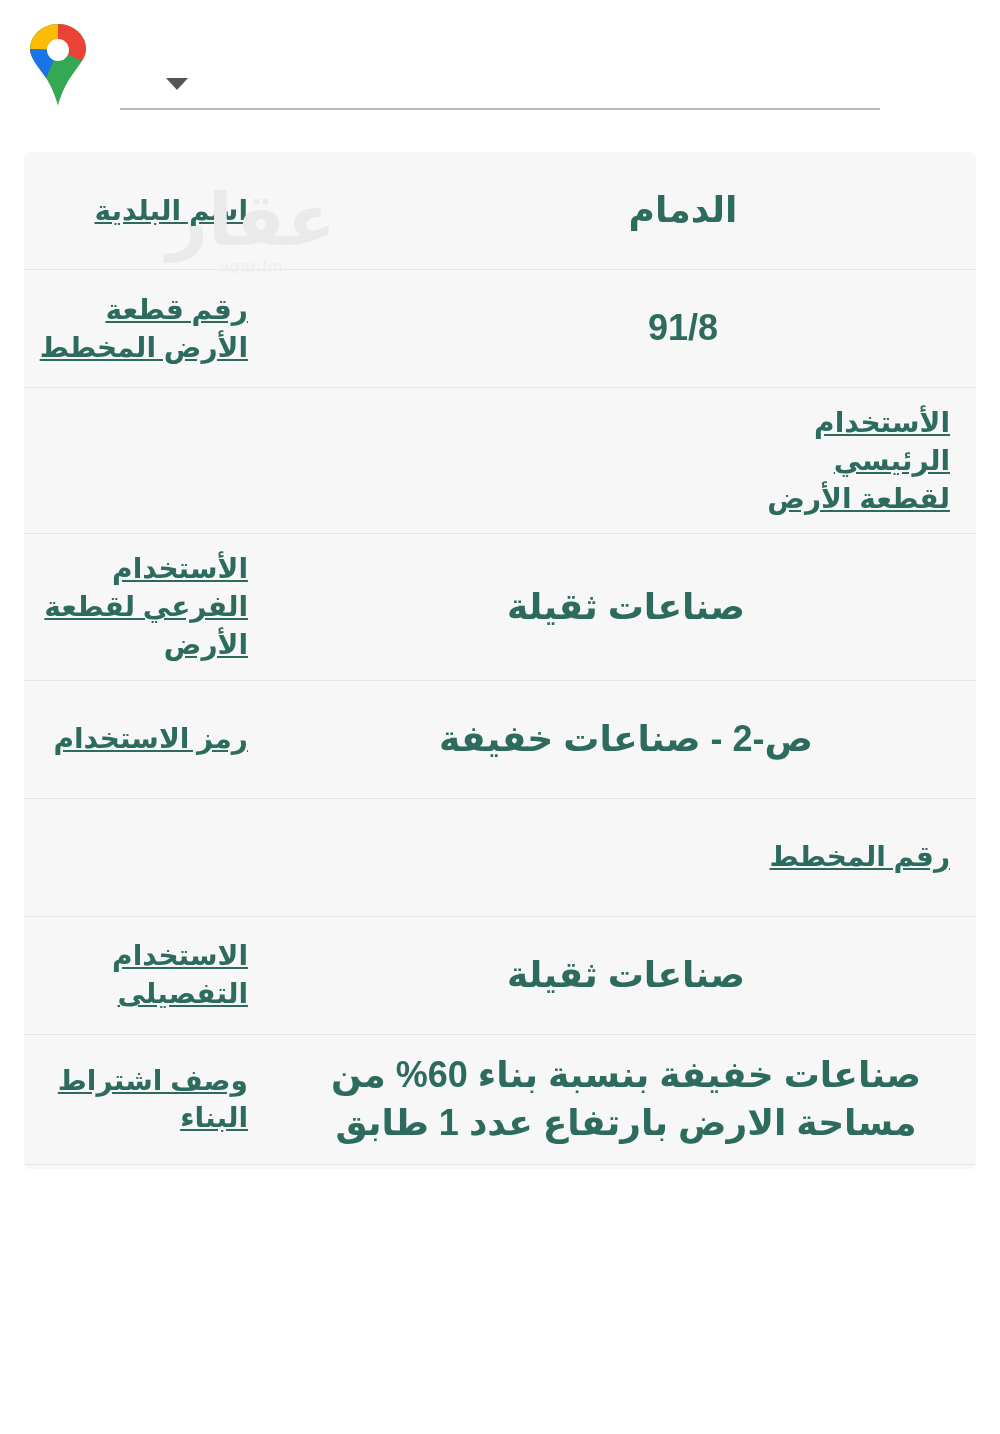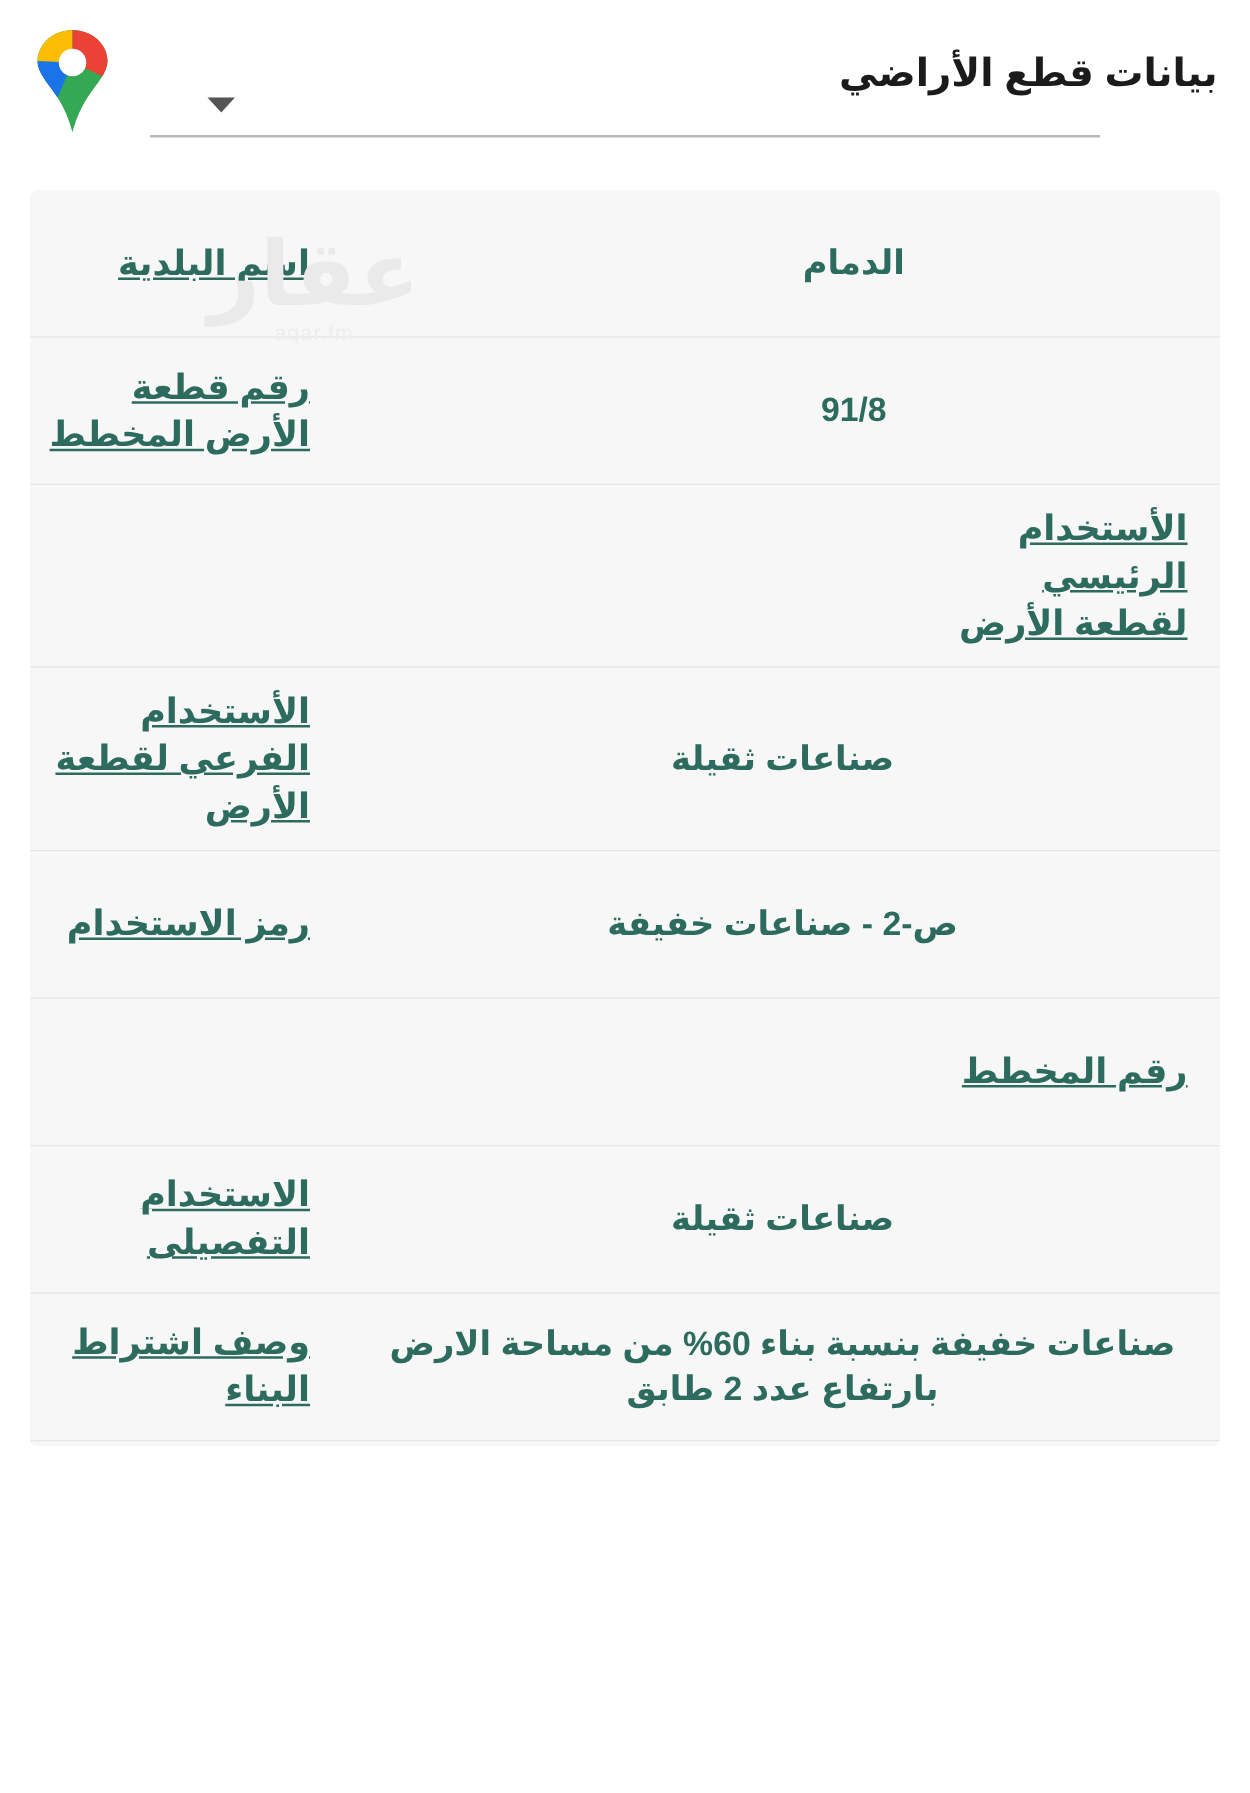--- a/index.html
+++ b/index.html
@@ -118,41 +118,40 @@
     color: #2c6b5e;
     line-height: 1.35;
     text-decoration: underline;
   }
   .row-value {
     flex: 1;
     padding-right: 24px;
     padding-left: 26px;
     box-sizing: border-box;
     text-align: center;
-    font-size: 27px;
+    font-size: 36px;
     font-weight: bold;
     color: #2c6b5e;
     line-height: 1.35;
   }
   .row-value.narrow { padding-left: 140px; }
 </style>
 </head>
 <body>
 
 <div id="app">
 
   <div class="header">
     <svg class="maps-pin" viewBox="0 0 64 82">
       <path d="M32 82c0 0 -3 -14 -12 -28C12 42 4 34 4 25 4 11 17 0 32 0s28 11 28 25c0 9 -8 17 -16 29 -9 14 -12 28 -12 28z" fill="#34a853"></path>
       <path d="M4 25C4 11 17 0 32 0v26z" fill="#fbbc04"></path>
       <path d="M32 0c15 0 28 11 28 25 0 4 -2 8 -4 12L32 26z" fill="#ea4335"></path>
       <path d="M20 54C12 42 4 34 4 25l28 1z" fill="#1a73e8"></path>
       <circle cx="32" cy="26" r="11" fill="#ffffff"></circle>
     </svg>
-    <div class="header-title">بيانات قطع الأراضي</div>
     <div class="header-dropdown"></div>
     <div class="caret"></div>
   </div>
 
   <div class="card">
 
     <div class="watermark">
       <span>عقار</span>
       <span class="sub">aqar.fm</span>
     </div>
@@ -184,18 +183,18 @@
     <div class="row">
       <div class="row-label">رقم المخطط</div>
     </div>
 
     <div class="row">
       <div class="row-value">صناعات ثقيلة</div>
       <div class="row-label">الاستخدام التفصيلى</div>
     </div>
 
     <div class="row">
-      <div class="row-value">صناعات خفيفة بنسبة بناء 60% من مساحة الارض بارتفاع عدد 2 طابق</div>
+      <div class="row-value">صناعات خفيفة بنسبة بناء 60% من مساحة الارض بارتفاع عدد 1 طابق</div>
       <div class="row-label">وصف اشتراط البناء</div>
     </div>
 
   </div>
 </div>
 
 </body></html>

